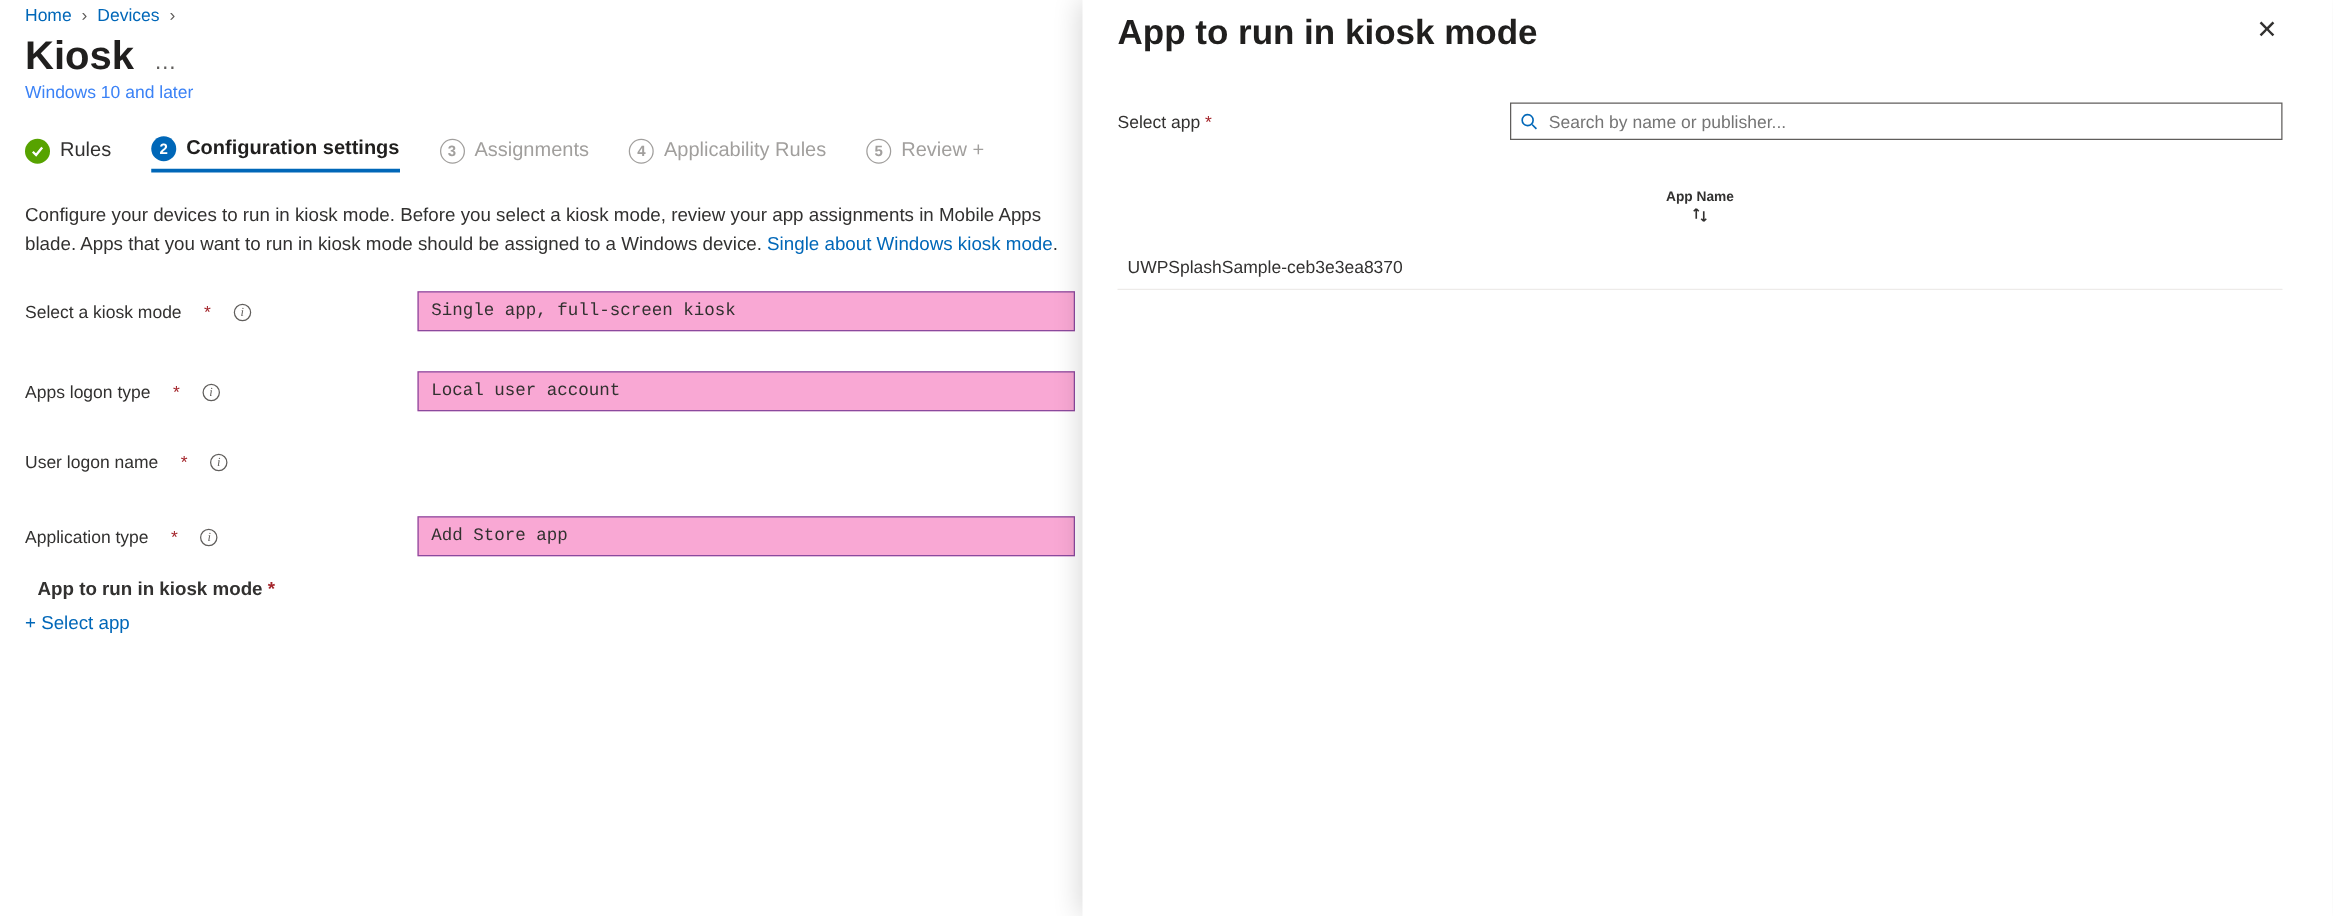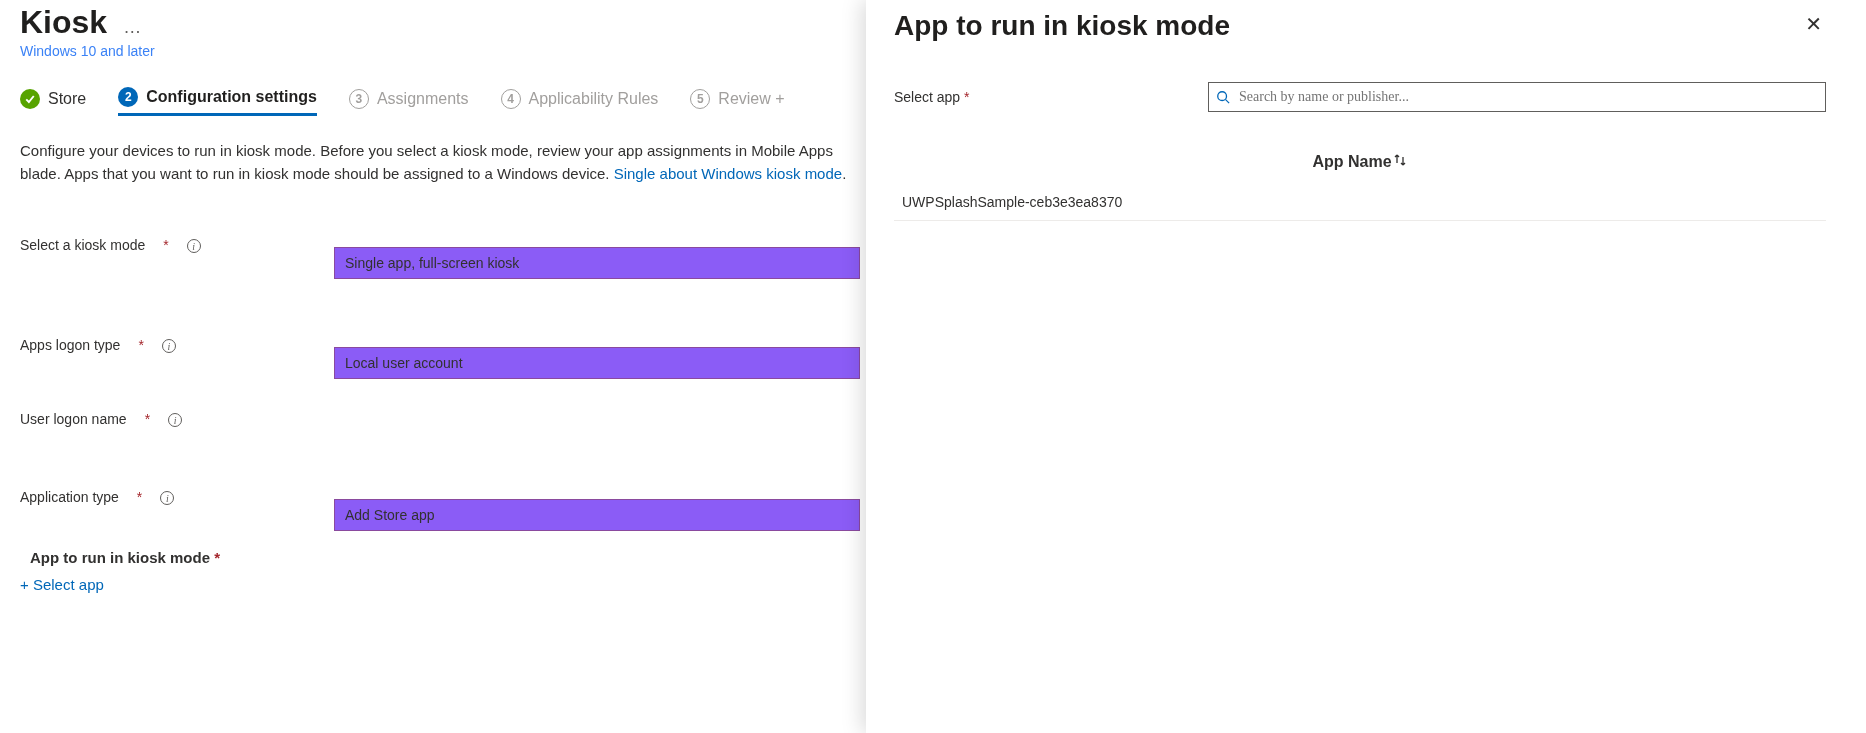--- a/index.html
+++ b/index.html
@@ -143,23 +143,22 @@
     font-family: Georgia, serif;
     cursor: help;
   }
   .form-row .input-col { flex: 1; }
   .dropdown, .textbox {
     width: 100%;
     border: 1px solid #8a4a9e;
     font-size: 14px;
     padding: 7px 10px;
     color: #323130;
-    background: #8b5cf6;
-    font-family: Liberation Sans, sans-serif;
-    margin-top: 36px;
+    background: #f9a8d4;
+    font-family: Liberation Mono, monospace;
   }
   .dropdown { cursor: pointer; position: relative; }
   .dropdown::after {
     content: "";
   }
   .textbox { outline: none; }
 
   .section-label {
     font-weight: 600;
     font-size: 15px;
@@ -217,73 +216,80 @@
   }
   .search-wrap {
     position: relative;
     flex: 1;
   }
   .search-input {
     width: 100%;
     border: 1px solid #605e5c;
     padding: 6px 8px 6px 30px;
     font-size: 14px;
-    font-family: Liberation Serif, serif;
+    font-family: Liberation Sans, sans-serif;
     outline: none;
   }
   .search-glass {
     position: absolute;
     left: 8px;
     top: 50%;
     transform: translateY(-50%);
     color: #0067b8;
     width: 14px; height: 14px;
   }
 
   .table-header {
     display: flex;
     justify-content: center;
     align-items: center;
     font-weight: 600;
-    font-size: 16px;
+    font-size: 11px;
     padding: 0 8px 10px 8px;
     margin-bottom: 2px;
+    flex-direction: column;
   }
   .sort-icon {
     width: 16px; height: 16px;
     color: #323130;
   }
   .table-row-item {
     padding: 10px 8px;
     font-size: 14px;
     border-bottom: 1px solid #edebe9;
     cursor: pointer;
   }
 </style>
 </head>
 <body>
 
 <div class="main-blade">
 
+  <div class="breadcrumb">
+    <a href="#">Home</a>
+    <span class="sep">›</span>
+    <a href="#">Devices</a>
+    <span class="sep">›</span>
+  </div>
 
   <div class="page-title-row">
     <h1 class="page-title">Kiosk</h1>
     <span class="more-dots">…</span>
   </div>
   <div class="page-subtitle">Windows 10 and later</div>
 
   
   <div class="steps">
     <div class="step done">
       <span class="circle">
         <svg class="check-icon" viewBox="0 0 16 16" fill="none" stroke="white" stroke-width="2.5">
           <path d="M3 8.5 L6.5 12 L13 4"></path>
         </svg>
       </span>
-      <span>Store</span>
+      <span>Rules</span>
     </div>
     <div class="step active">
       <span class="circle">2</span>
       <span>Configuration settings</span>
     </div>
     <div class="step upcoming">
       <span class="circle">3</span>
       <span>Assignments</span>
     </div>
     <div class="step upcoming">

